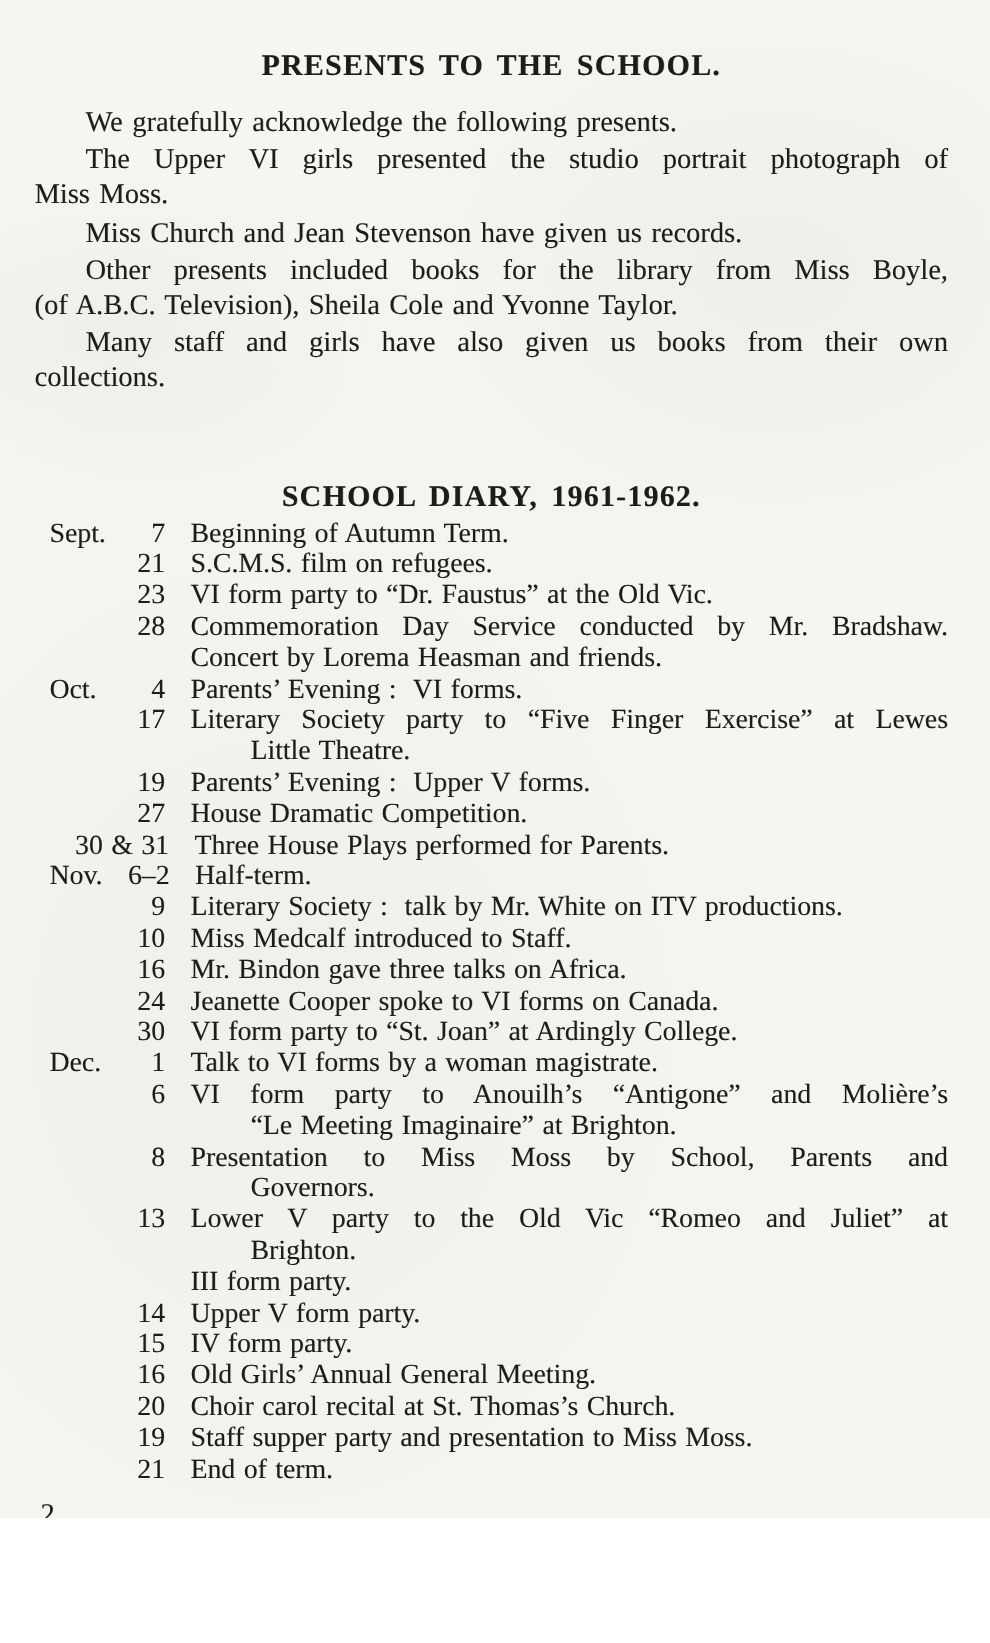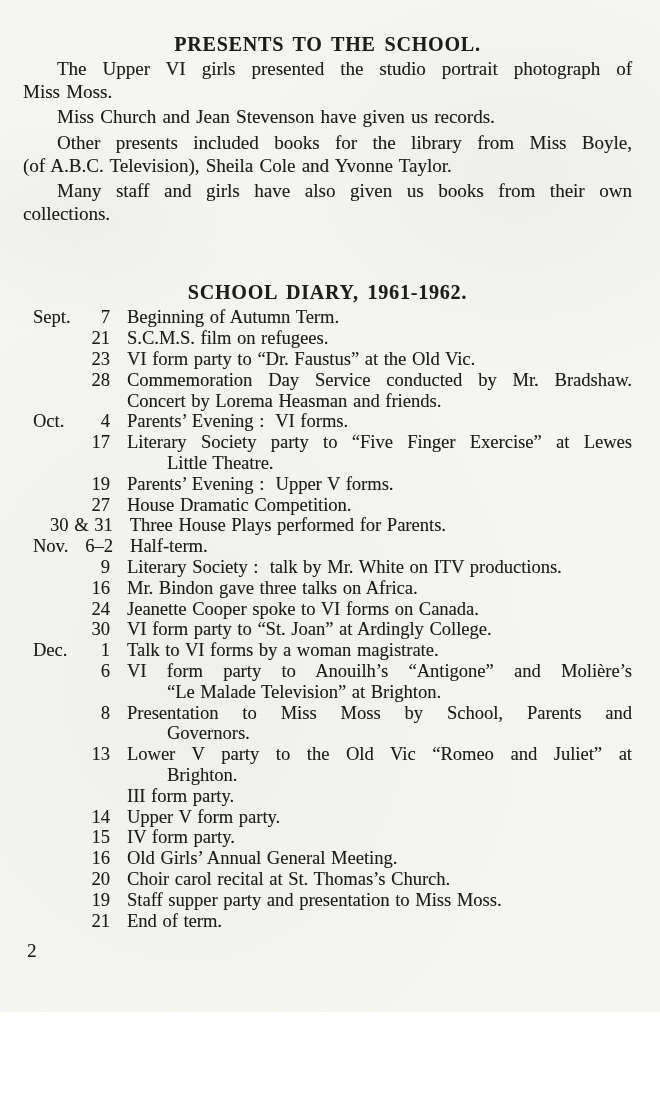--- a/index.html
+++ b/index.html
@@ -38,20 +38,23 @@
   .pagenum { font-size:19px; line-height:21px; margin:9px 0 0 4px; }
 </style>
 </head>
 <body>
 
 <div class="page">
   <div class="content">
 
     <div class="heading heading-presents">PRESENTS TO THE SCHOOL.</div>
 
+    <div class="para para-first">
+      <span class="ln first">We gratefully acknowledge the following presents.</span>
+    </div>
     <div class="para">
       <span class="ln first j">The Upper VI girls presented the studio portrait photograph of</span>
       <span class="ln">Miss Moss.</span>
     </div>
     <div class="para">
       <span class="ln first">Miss Church and Jean Stevenson have given us records.</span>
     </div>
     <div class="para">
       <span class="ln first j">Other presents included books for the library from Miss Boyle,</span>
       <span class="ln">(of A.B.C. Television), Sheila Cole and Yvonne Taylor.</span>
@@ -169,20 +172,29 @@
             <span></span>
             <span>9</span>
           </span>
           <span class="dtext">
             <span class="ln">Literary Society :&nbsp; talk by Mr. White on ITV productions.</span>
           </span>
         </div>
       <div class="drow">
           <span class="dmd">
             <span></span>
+            <span>10</span>
+          </span>
+          <span class="dtext">
+            <span class="ln">Miss Medcalf introduced to Staff.</span>
+          </span>
+        </div>
+      <div class="drow">
+          <span class="dmd">
+            <span></span>
             <span>16</span>
           </span>
           <span class="dtext">
             <span class="ln">Mr. Bindon gave three talks on Africa.</span>
           </span>
         </div>
       <div class="drow">
           <span class="dmd">
             <span></span>
             <span>24</span>
@@ -209,21 +221,21 @@
             <span class="ln">Talk to VI forms by a woman magistrate.</span>
           </span>
         </div>
       <div class="drow">
           <span class="dmd">
             <span></span>
             <span>6</span>
           </span>
           <span class="dtext">
             <span class="ln j">VI form party to Anouilh’s “Antigone” and Molière’s</span>
-            <span class="ln hang">“Le Malade Television” at Brighton.</span>
+            <span class="ln hang">“Le Meeting Imaginaire” at Brighton.</span>
           </span>
         </div>
       <div class="drow">
           <span class="dmd">
             <span></span>
             <span>8</span>
           </span>
           <span class="dtext">
             <span class="ln j">Presentation to Miss Moss by School, Parents and</span>
             <span class="ln hang">Governors.</span>

